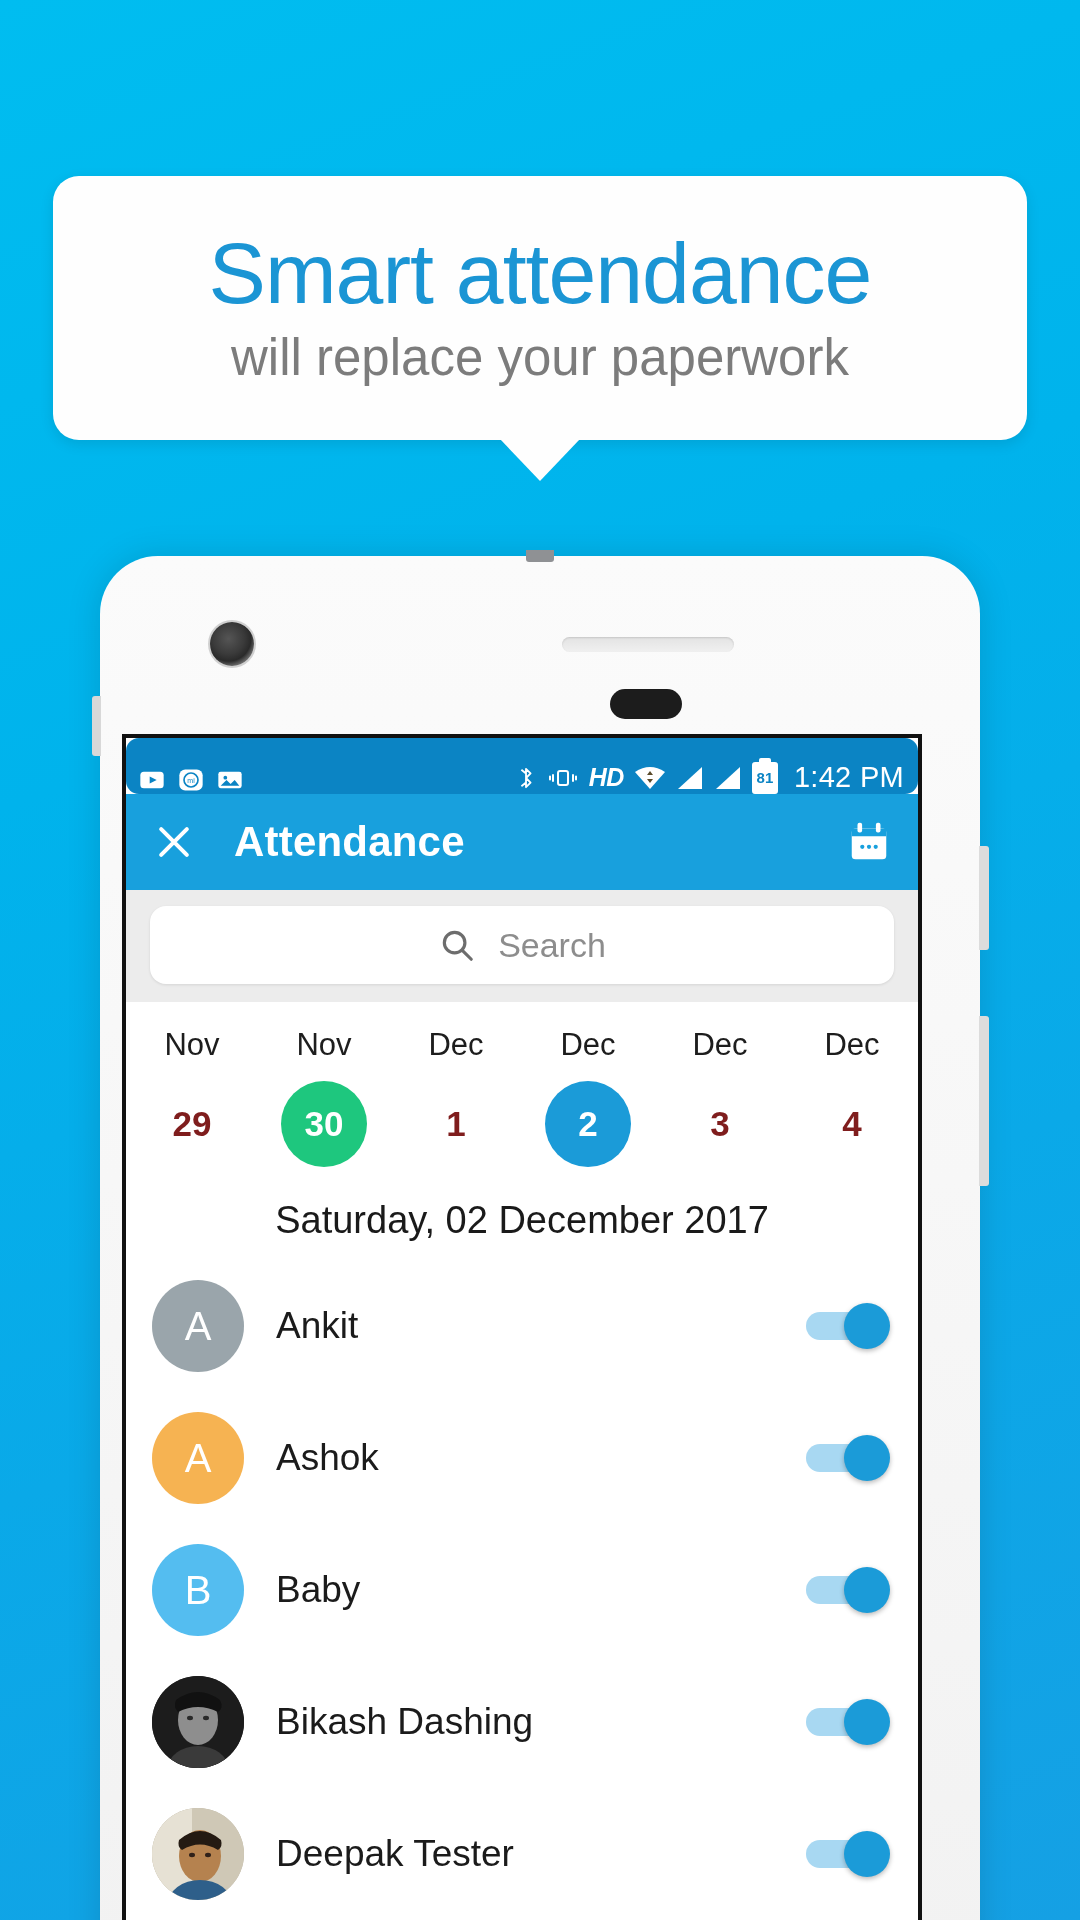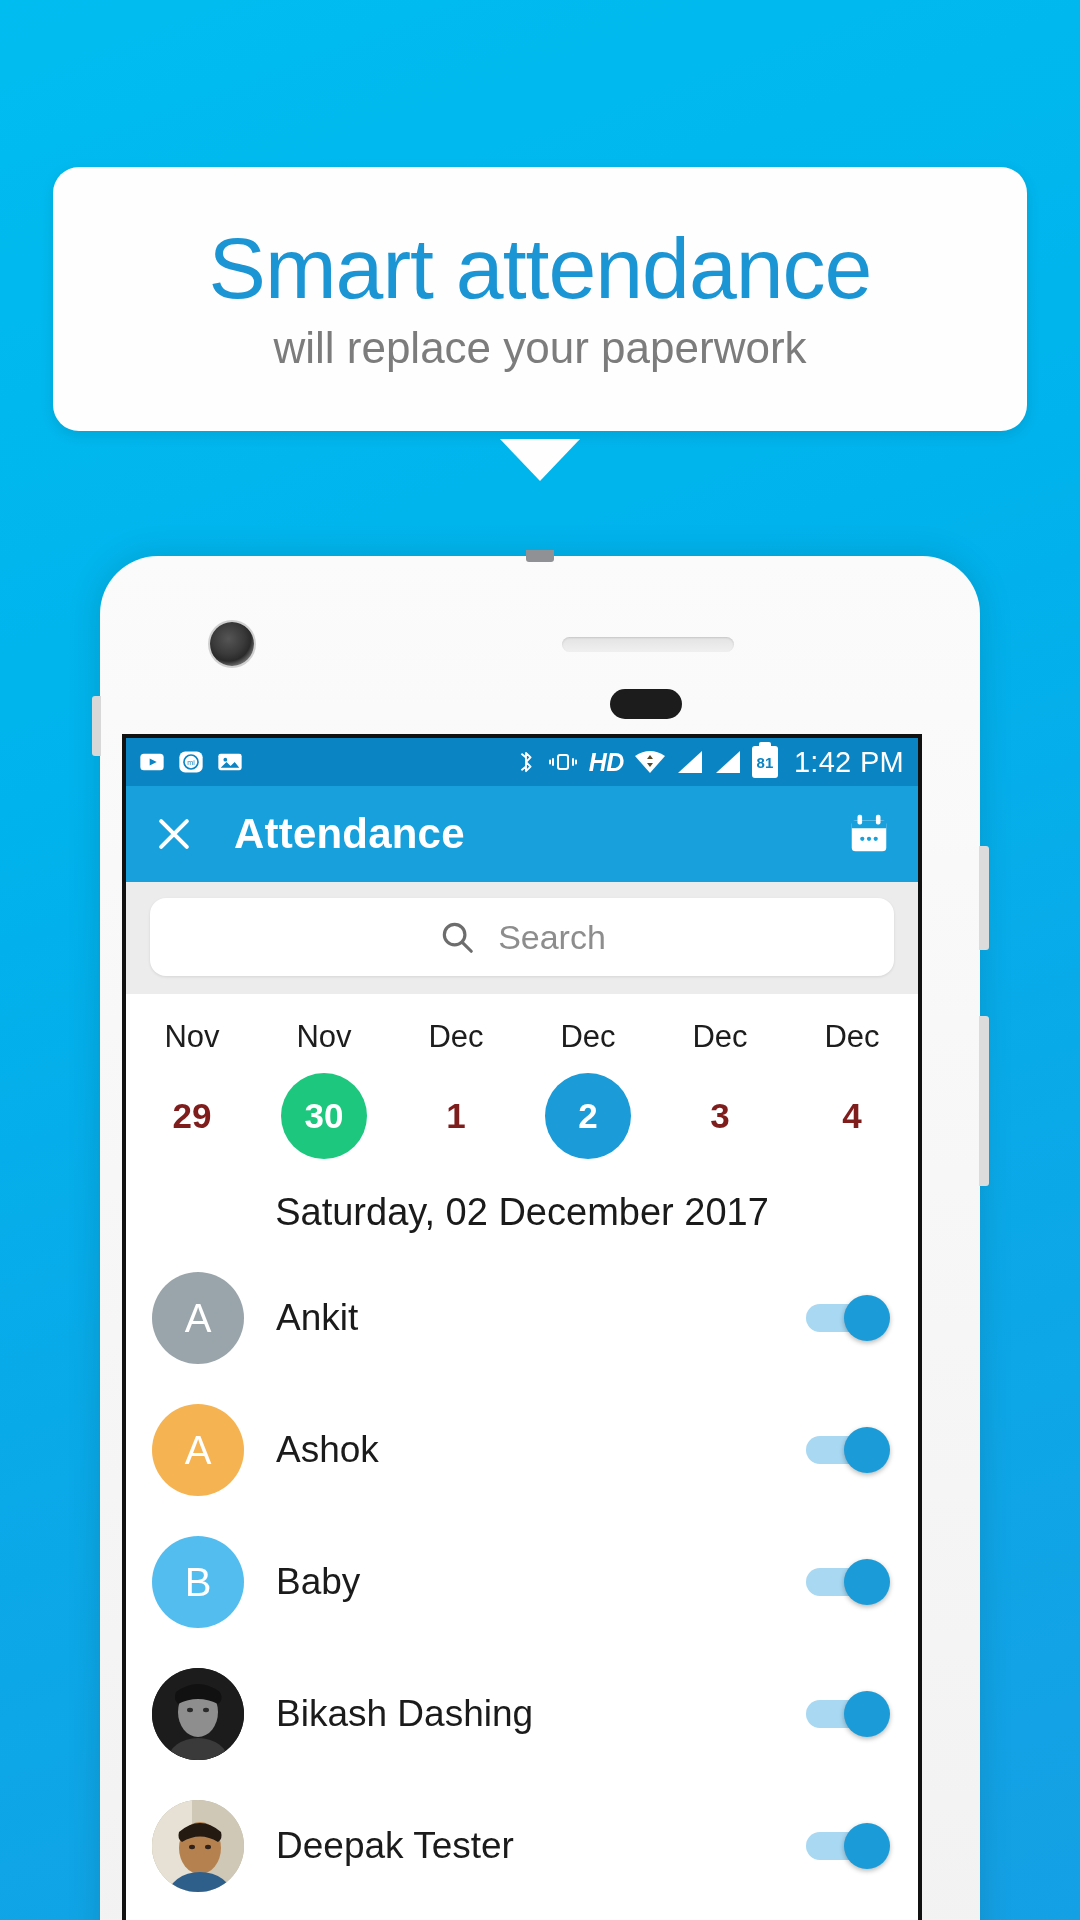--- a/index.html
+++ b/index.html
@@ -7,39 +7,39 @@
   body {
     font-family:"Liberation Sans", sans-serif;
     background:linear-gradient(160deg,#00bdf0 0%,#00b3ec 35%,#0aa9e8 65%,#15a0e4 100%);
     overflow:hidden;
     position:relative;
   }
 
   
   .bubble {
     position:absolute;
-    left:53px; top:167px;
+    left:53px; top:176px;
     width:974px; height:264px;
     background:#fefefe;
     border-radius:26px;
     box-shadow:0 4px 14px rgba(0,0,0,.10);
     display:flex; flex-direction:column;
     align-items:center; justify-content:center;
   }
   .bubble-title {
     font-size:86px;
     color:#1b95d4;
     letter-spacing:-1px;
     line-height:1.0;
     font-weight:400;
     white-space:nowrap;
   }
   .bubble-sub {
     margin-top:12px;
-    font-size:44px;
+    font-size:51px;
     color:#7c7c7c;
     font-weight:400;
     white-space:nowrap;
   }
   .bubble-tail {
     position:absolute;
     left:50%; top:439px;
     transform:translateX(-50%);
     width:0; height:0;
     border-left:40px solid transparent;
@@ -96,24 +96,25 @@
     left:22px; top:178px;
     width:800px; height:1222px;
     background:#ffffff;
     border:4px solid #111;
     border-bottom:none;
     overflow:hidden;
   }
 
   
   .statusbar {
-    height:48px; background:#0b84c4;
-    display:flex; align-items:center;
+    height:56px; background:#0b84c4;
+    display:flex; align-items:flex-end;
     padding:0 14px 0 12px;
     color:#fff;
+    border-radius:13px;
   }
   .sb-left { display:flex; align-items:center; gap:11px; }
   .sb-right { display:flex; align-items:center; gap:10px; margin-left:auto; }
   .sb-ico { display:block; }
   .sb-time { font-size:29px; font-weight:400; letter-spacing:.3px; margin-left:6px; }
   .batt {
     position:relative; width:26px; height:32px;
     border:3px solid #fff; border-radius:3px;
     display:flex; align-items:center; justify-content:center;
     font-size:15px; font-weight:700; color:#0b84c4; background:#fff;

